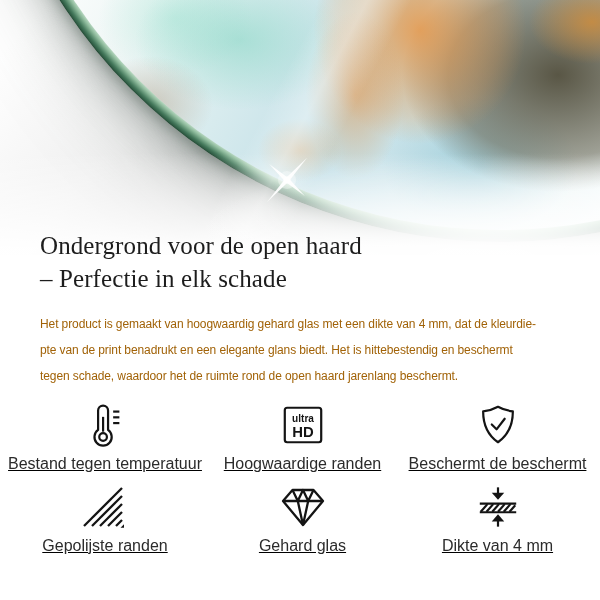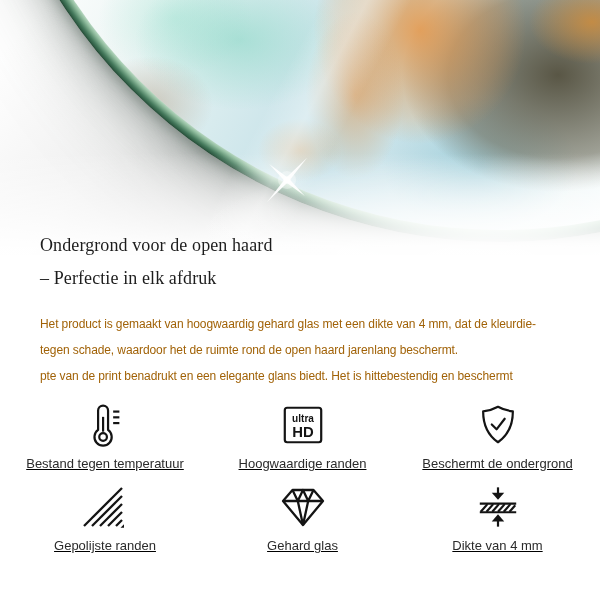--- a/index.html
+++ b/index.html
@@ -29,30 +29,30 @@
           linear-gradient(118deg,#fdfefe 5%,#eef6f5 20%,#d7ebee 38%,#c2dfe7 55%,#cfe6ec 72%,#e7f3f4 88%,#f6fbfb 100%);}
   .hero-fade{position:absolute;left:0;top:0;width:600px;height:255px;pointer-events:none;
         background:
           radial-gradient(420px 150px at 480px 268px, rgba(255,255,255,0.95), rgba(255,255,255,0) 75%),
           linear-gradient(118deg, rgba(255,255,255,0) 44%, rgba(255,255,255,0.40) 50%, rgba(255,255,255,0) 56%),
           linear-gradient(to bottom, rgba(255,255,255,0) 60%, rgba(255,255,255,0.60) 82%, rgba(255,255,255,0.97) 97%);}
   .sparkle{position:absolute;left:255px;top:148px;width:64px;height:64px;}
 
   
   .headline{position:absolute;left:40px;top:229px;margin:0;font-family:"Liberation Serif",serif;
-        font-size:18px;line-height:33px;font-weight:400;color:#1d1d1d;letter-spacing:0.1px;}
+        font-size:25px;line-height:33px;font-weight:400;color:#1d1d1d;letter-spacing:0.1px;}
   .para{position:absolute;left:40px;top:311px;color:#a16207;}
   .para .pline{font-size:12px;line-height:26px;letter-spacing:-0.1px;white-space:nowrap;}
 
   
   .features{position:absolute;left:0;top:402px;width:600px;display:grid;
         grid-template-columns:210px 185px 205px;row-gap:14px;}
   .feature{display:flex;flex-direction:column;align-items:center;text-decoration:underline;}
   .f-icon{width:48px;height:46px;display:block;}
-  .f-label{margin-top:9px;font-size:13px;line-height:13px;color:#2b2b2b;text-align:right;}
+  .f-label{margin-top:9px;font-size:16px;line-height:13px;color:#2b2b2b;text-align:right;}
   .ic{stroke:#141414;fill:none;stroke-width:2.3;}
   .ic-fill{fill:#141414;stroke:none;}
   .ic-text{fill:#141414;font-family:"Liberation Sans",sans-serif;text-anchor:middle;}
 </style>
 </head>
 <body>
 
 <div class="page">
 
   <div class="hero">
@@ -64,27 +64,27 @@
         <polygon points="8,32 32,29.6 56,32 32,34.4" fill="#ffffff"></polygon>
       </g>
       <circle cx="32" cy="32" r="9" fill="#ffffff" opacity="0.35"></circle>
       <circle cx="32" cy="32" r="3.5" fill="#ffffff"></circle>
     </svg>
     <div class="hero-fade"></div>
   </div>
 
   <h1 class="headline">
     <div>Ondergrond voor de open haard</div>
-    <div>– Perfectie in elk afdruk</div>
+    <div>– Perfectie in elk schade</div>
   </h1>
 
   <div class="para">
     <div class="pline">Het product is gemaakt van hoogwaardig gehard glas met een dikte van 4 mm, dat de kleurdie-</div>
+    <div class="pline">pte van de print benadrukt en een elegante glans biedt. Het is hittebestendig en beschermt</div>
     <div class="pline">tegen schade, waardoor het de ruimte rond de open haard jarenlang beschermt.</div>
-    <div class="pline">pte van de print benadrukt en een elegante glans biedt. Het is hittebestendig en beschermt</div>
   </div>
 
   <div class="features">
 
     <div class="feature">
       <svg class="f-icon" viewBox="0 0 48 48">
         <path class="ic" d="M16.8,9 A5.2,5.2 0 0 1 27.2,9 L27.2,29.15 A9,9 0 1 1 16.8,29.15 Z" stroke-linejoin="round"></path>
         <circle class="ic" cx="22" cy="36.5" r="4"></circle>
         <line class="ic" x1="22" y1="15.5" x2="22" y2="31"></line>
         <line class="ic" x1="32.5" y1="10" x2="39" y2="10"></line>
@@ -101,21 +101,21 @@
         <text class="ic-text" x="24" y="37" font-size="15.5" font-weight="700">HD</text>
       </svg>
       <div class="f-label">Hoogwaardige randen</div>
     </div>
 
     <div class="feature">
       <svg class="f-icon" viewBox="0 0 48 48">
         <path class="ic" d="M24,5 C29,7.8 34.2,9.2 39.5,9.8 C39.5,22 36,33.5 24,42 C12,33.5 8.5,22 8.5,9.8 C13.8,9.2 19,7.8 24,5 Z" stroke-linejoin="round"></path>
         <polyline class="ic" points="17.5,23.5 22.5,28.5 31,17.5" stroke-width="2.6" stroke-linecap="round" stroke-linejoin="round"></polyline>
       </svg>
-      <div class="f-label">Beschermt de ondergrond</div>
+      <div class="f-label">Beschermt de beschermt</div>
     </div>
 
     <div class="feature">
       <svg class="f-icon" viewBox="0 0 48 44">
         <g class="ic" stroke-width="3.6">
           <line x1="3" y1="41" x2="41" y2="3"></line>
           <line x1="11" y1="41" x2="41" y2="11"></line>
           <line x1="19" y1="41" x2="41" y2="19"></line>
           <line x1="27" y1="41" x2="41" y2="27"></line>
           <line x1="35" y1="41" x2="41" y2="35"></line>

